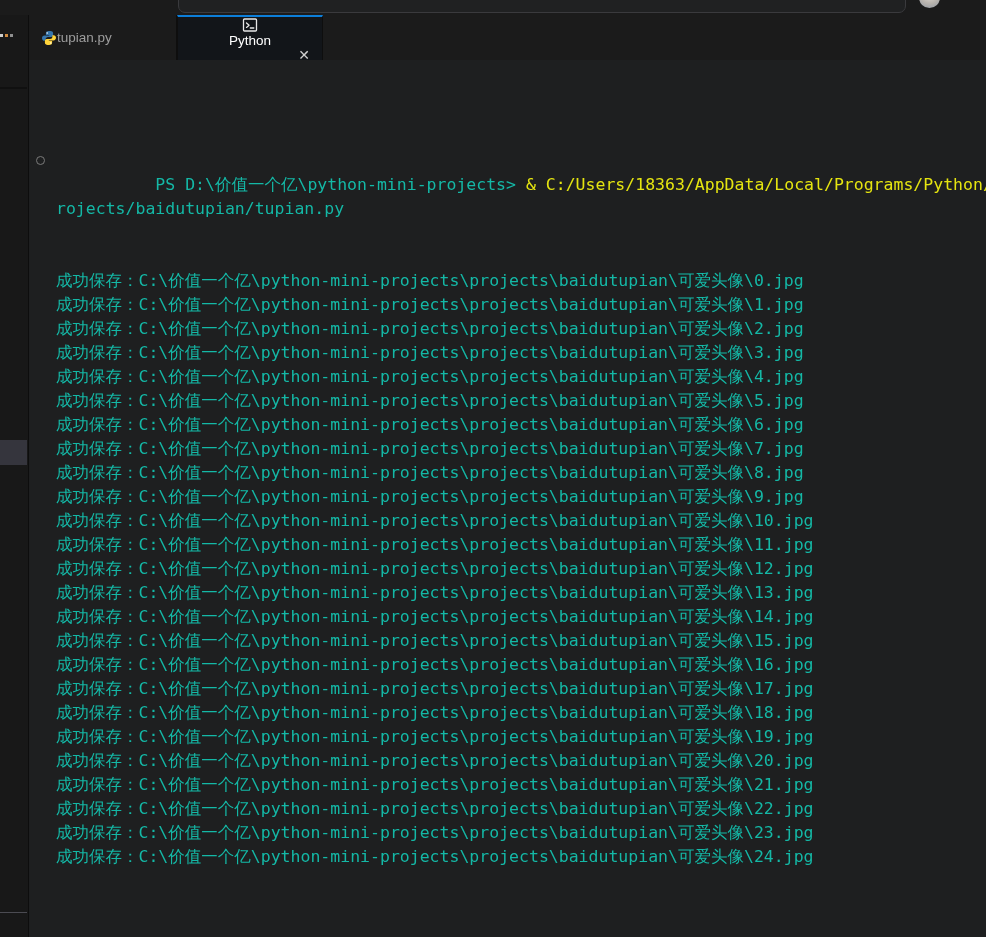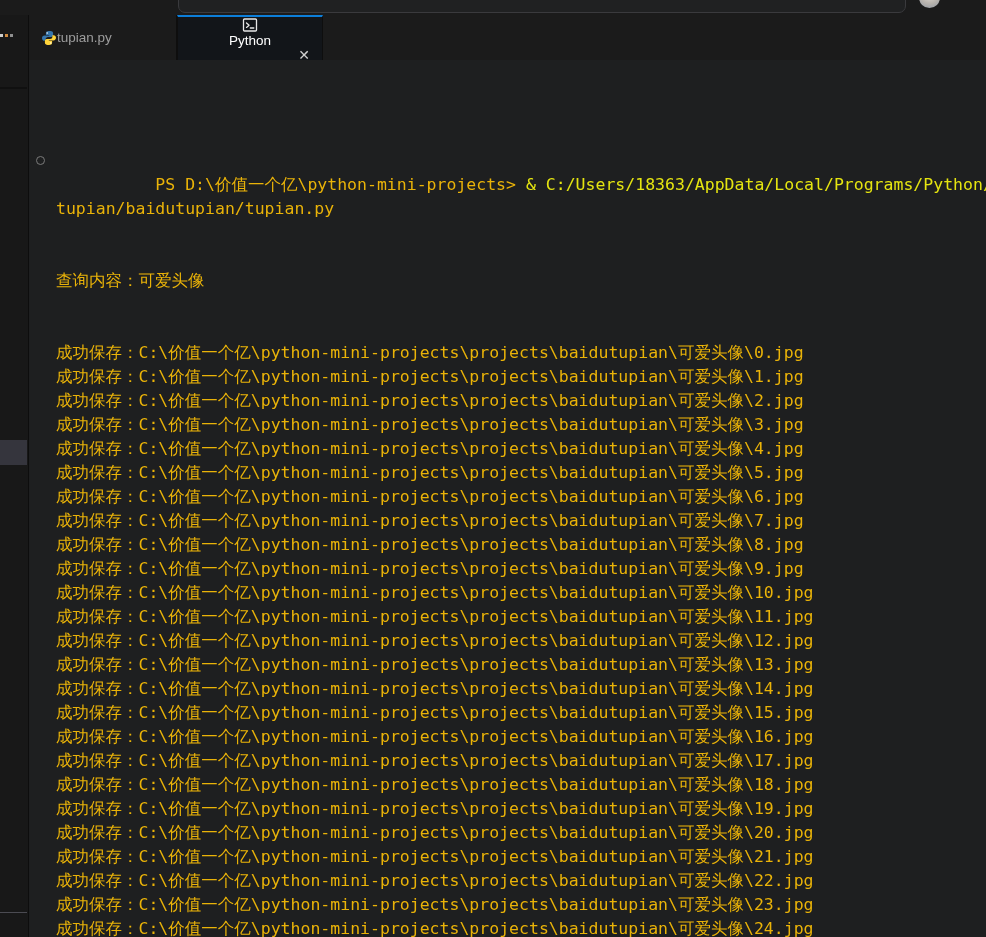--- a/index.html
+++ b/index.html
@@ -40,21 +40,21 @@
               border-left:1px solid #0e0e0e;border-right:1px solid #0e0e0e;flex-direction:column;}
   .tab .close{margin-left:auto;font-size:14px;color:#d0d0d0;line-height:1;}
   .tabicon{width:16px;height:16px;flex:none;display:block;}
 
   
   .terminal{position:relative;flex:1;background:#1e1f20;overflow:hidden;
             font-family:"DejaVu Sans Mono","Liberation Mono",monospace;
             font-size:16.5px;line-height:24px;color:#e5e5e5;
             padding:17px 0 0 27px;white-space:pre;}
   .trow{height:24px;}
-  .fg{color:#eab308;}
+  .fg{color:#14b8a6;}
   .yellow{color:#e5e510;}
   .deco{position:absolute;left:7px;margin-top:7px;width:7px;height:7px;
         border:1.5px solid #7a7a7a;border-radius:50%;display:inline-block;}
 </style>
 </head>
 <body>
 
 <div class="screen">
 
   <div class="titlebar">
@@ -96,20 +96,19 @@
           <span>Python</span>
           <span class="close">✕</span>
         </div>
       </div>
 
       <div class="terminal">
         <div class="trow">
           <span class="deco"></span>
           <span class="fg">PS D:\价值一个亿\python-mini-projects&gt; </span><span class="yellow">&amp; C:/Users/18363/AppData/Local/Programs/Python/Python3</span>
         </div>
-        <div class="trow fg">tupian/baidutupian/tupian.py</div>
-        <div class="trow fg">查询内容：可爱头像</div>
+        <div class="trow fg">rojects/baidutupian/tupian.py</div>
         <div id="savelines"><div class="trow fg">成功保存：C:\价值一个亿\python-mini-projects\projects\baidutupian\可爱头像\0.jpg</div><div class="trow fg">成功保存：C:\价值一个亿\python-mini-projects\projects\baidutupian\可爱头像\1.jpg</div><div class="trow fg">成功保存：C:\价值一个亿\python-mini-projects\projects\baidutupian\可爱头像\2.jpg</div><div class="trow fg">成功保存：C:\价值一个亿\python-mini-projects\projects\baidutupian\可爱头像\3.jpg</div><div class="trow fg">成功保存：C:\价值一个亿\python-mini-projects\projects\baidutupian\可爱头像\4.jpg</div><div class="trow fg">成功保存：C:\价值一个亿\python-mini-projects\projects\baidutupian\可爱头像\5.jpg</div><div class="trow fg">成功保存：C:\价值一个亿\python-mini-projects\projects\baidutupian\可爱头像\6.jpg</div><div class="trow fg">成功保存：C:\价值一个亿\python-mini-projects\projects\baidutupian\可爱头像\7.jpg</div><div class="trow fg">成功保存：C:\价值一个亿\python-mini-projects\projects\baidutupian\可爱头像\8.jpg</div><div class="trow fg">成功保存：C:\价值一个亿\python-mini-projects\projects\baidutupian\可爱头像\9.jpg</div><div class="trow fg">成功保存：C:\价值一个亿\python-mini-projects\projects\baidutupian\可爱头像\10.jpg</div><div class="trow fg">成功保存：C:\价值一个亿\python-mini-projects\projects\baidutupian\可爱头像\11.jpg</div><div class="trow fg">成功保存：C:\价值一个亿\python-mini-projects\projects\baidutupian\可爱头像\12.jpg</div><div class="trow fg">成功保存：C:\价值一个亿\python-mini-projects\projects\baidutupian\可爱头像\13.jpg</div><div class="trow fg">成功保存：C:\价值一个亿\python-mini-projects\projects\baidutupian\可爱头像\14.jpg</div><div class="trow fg">成功保存：C:\价值一个亿\python-mini-projects\projects\baidutupian\可爱头像\15.jpg</div><div class="trow fg">成功保存：C:\价值一个亿\python-mini-projects\projects\baidutupian\可爱头像\16.jpg</div><div class="trow fg">成功保存：C:\价值一个亿\python-mini-projects\projects\baidutupian\可爱头像\17.jpg</div><div class="trow fg">成功保存：C:\价值一个亿\python-mini-projects\projects\baidutupian\可爱头像\18.jpg</div><div class="trow fg">成功保存：C:\价值一个亿\python-mini-projects\projects\baidutupian\可爱头像\19.jpg</div><div class="trow fg">成功保存：C:\价值一个亿\python-mini-projects\projects\baidutupian\可爱头像\20.jpg</div><div class="trow fg">成功保存：C:\价值一个亿\python-mini-projects\projects\baidutupian\可爱头像\21.jpg</div><div class="trow fg">成功保存：C:\价值一个亿\python-mini-projects\projects\baidutupian\可爱头像\22.jpg</div><div class="trow fg">成功保存：C:\价值一个亿\python-mini-projects\projects\baidutupian\可爱头像\23.jpg</div><div class="trow fg">成功保存：C:\价值一个亿\python-mini-projects\projects\baidutupian\可爱头像\24.jpg</div></div>
       </div>
 
     </div>
   </div>
 </div>
 
 </body></html>

